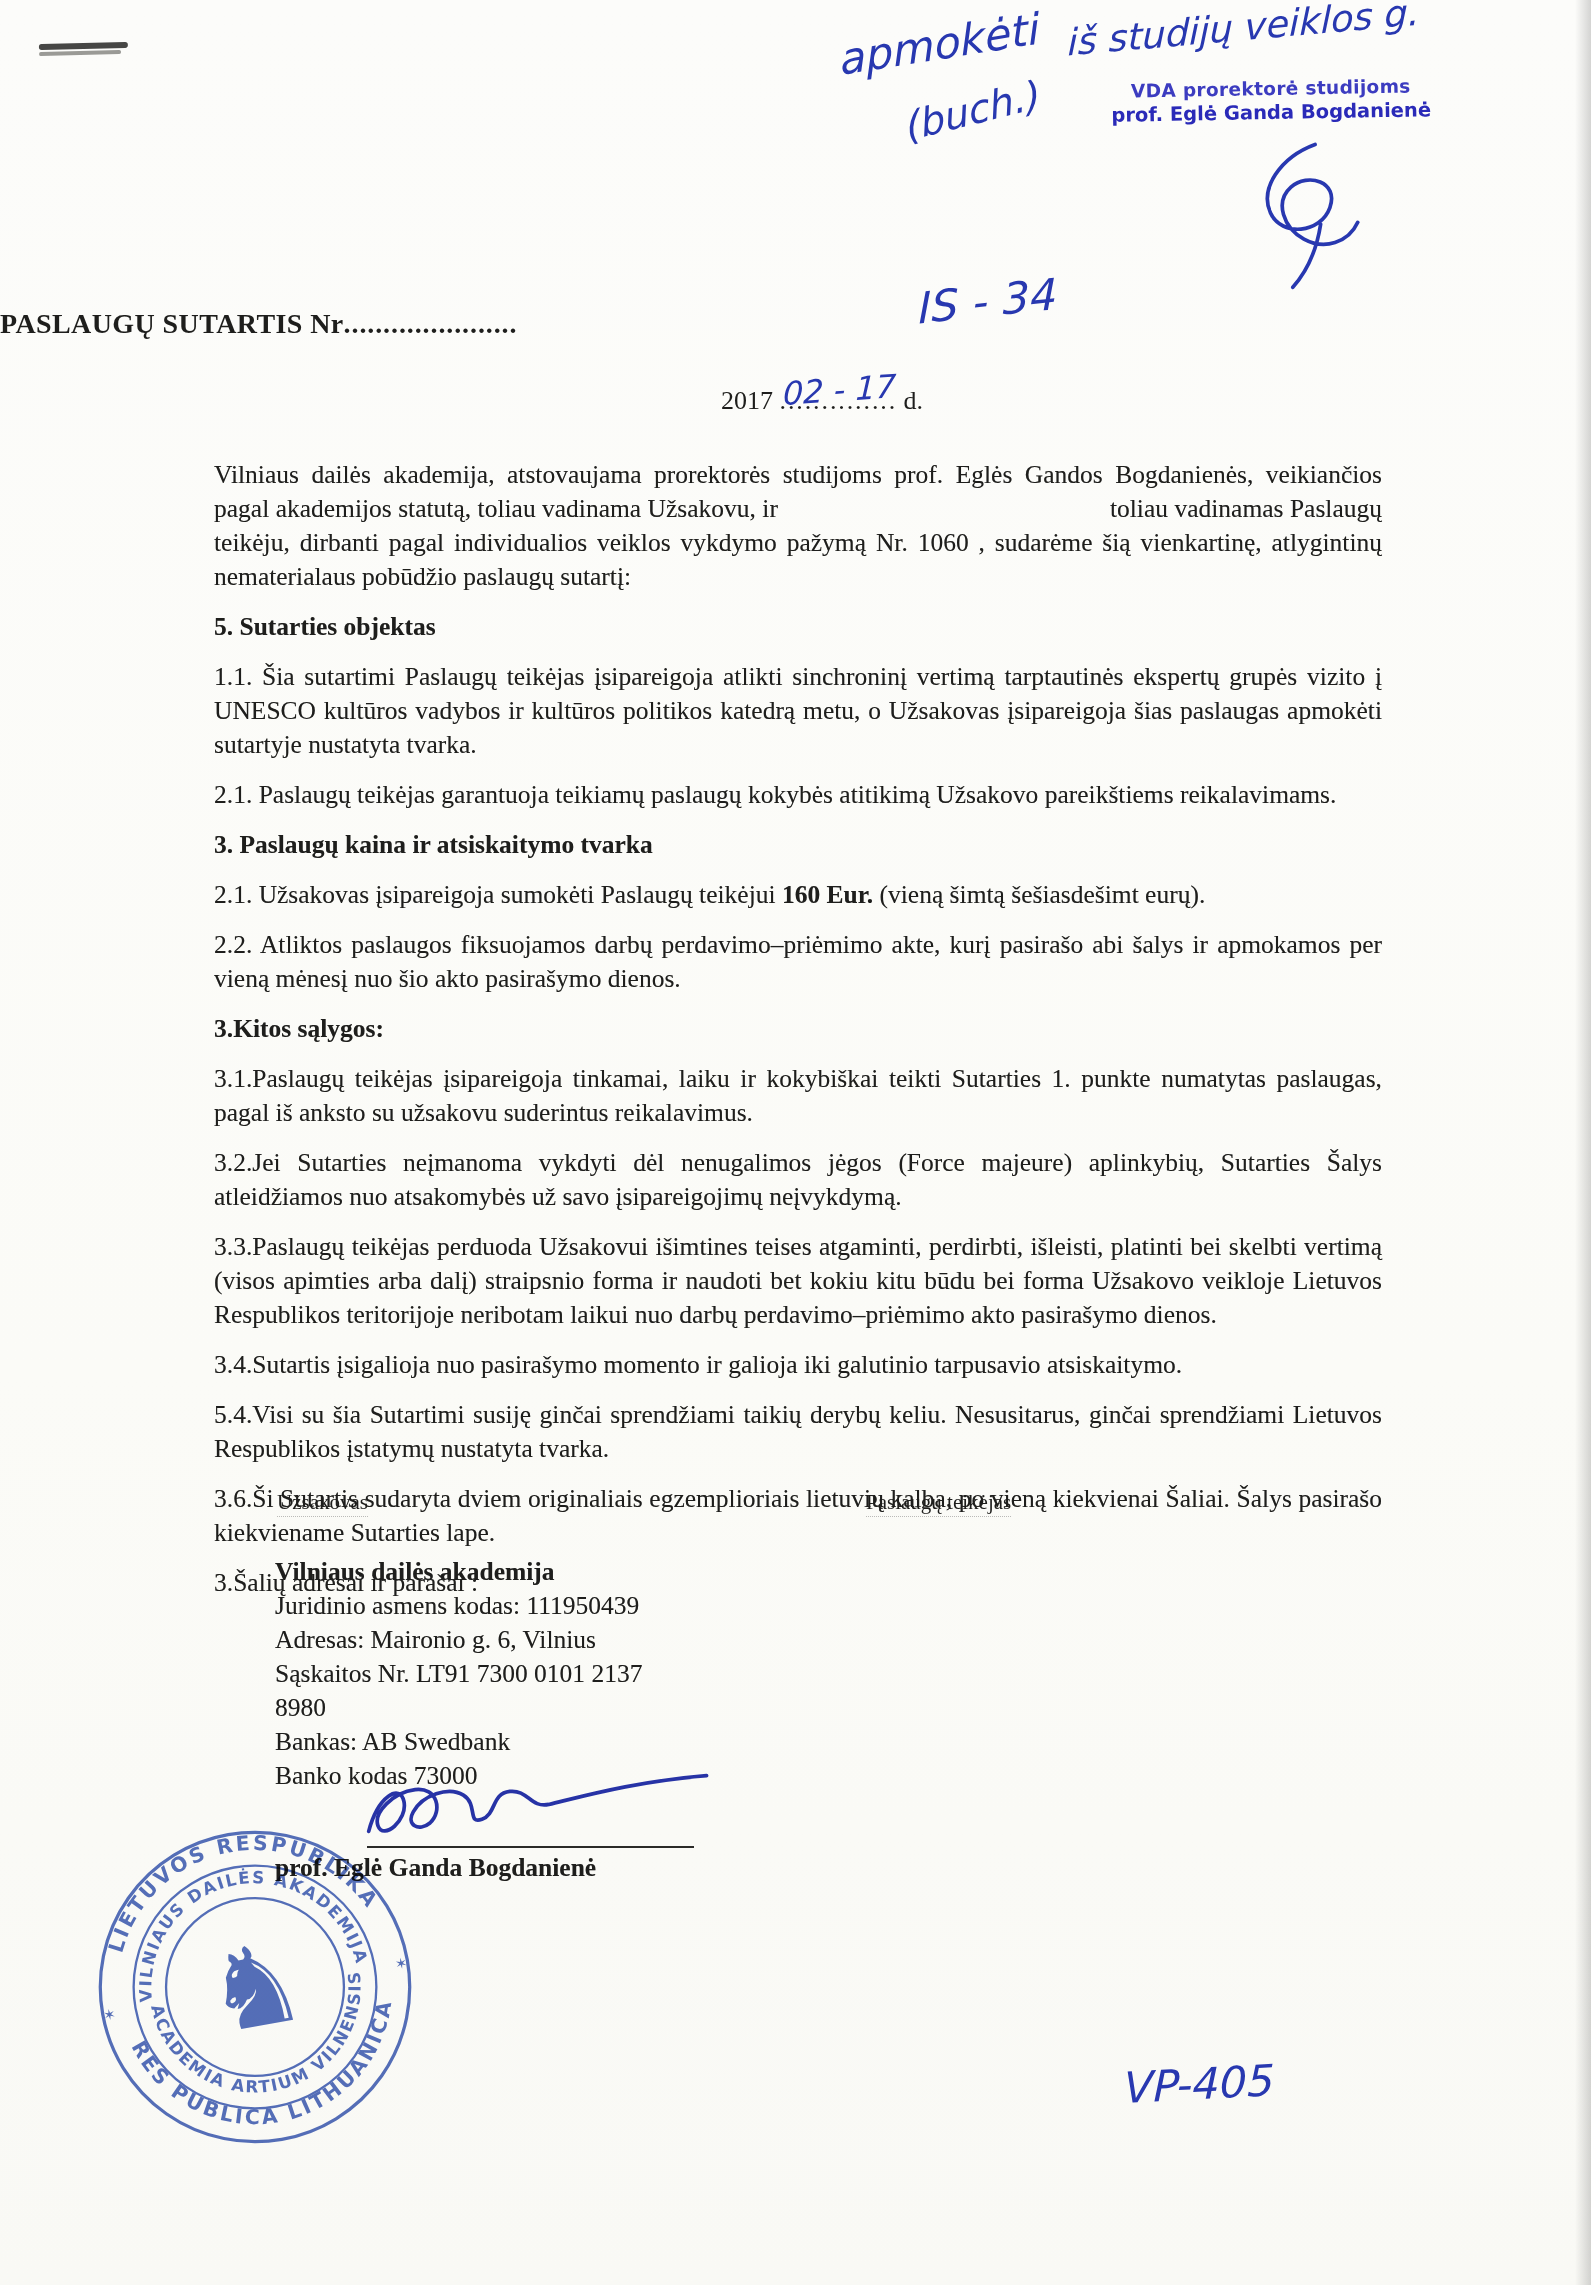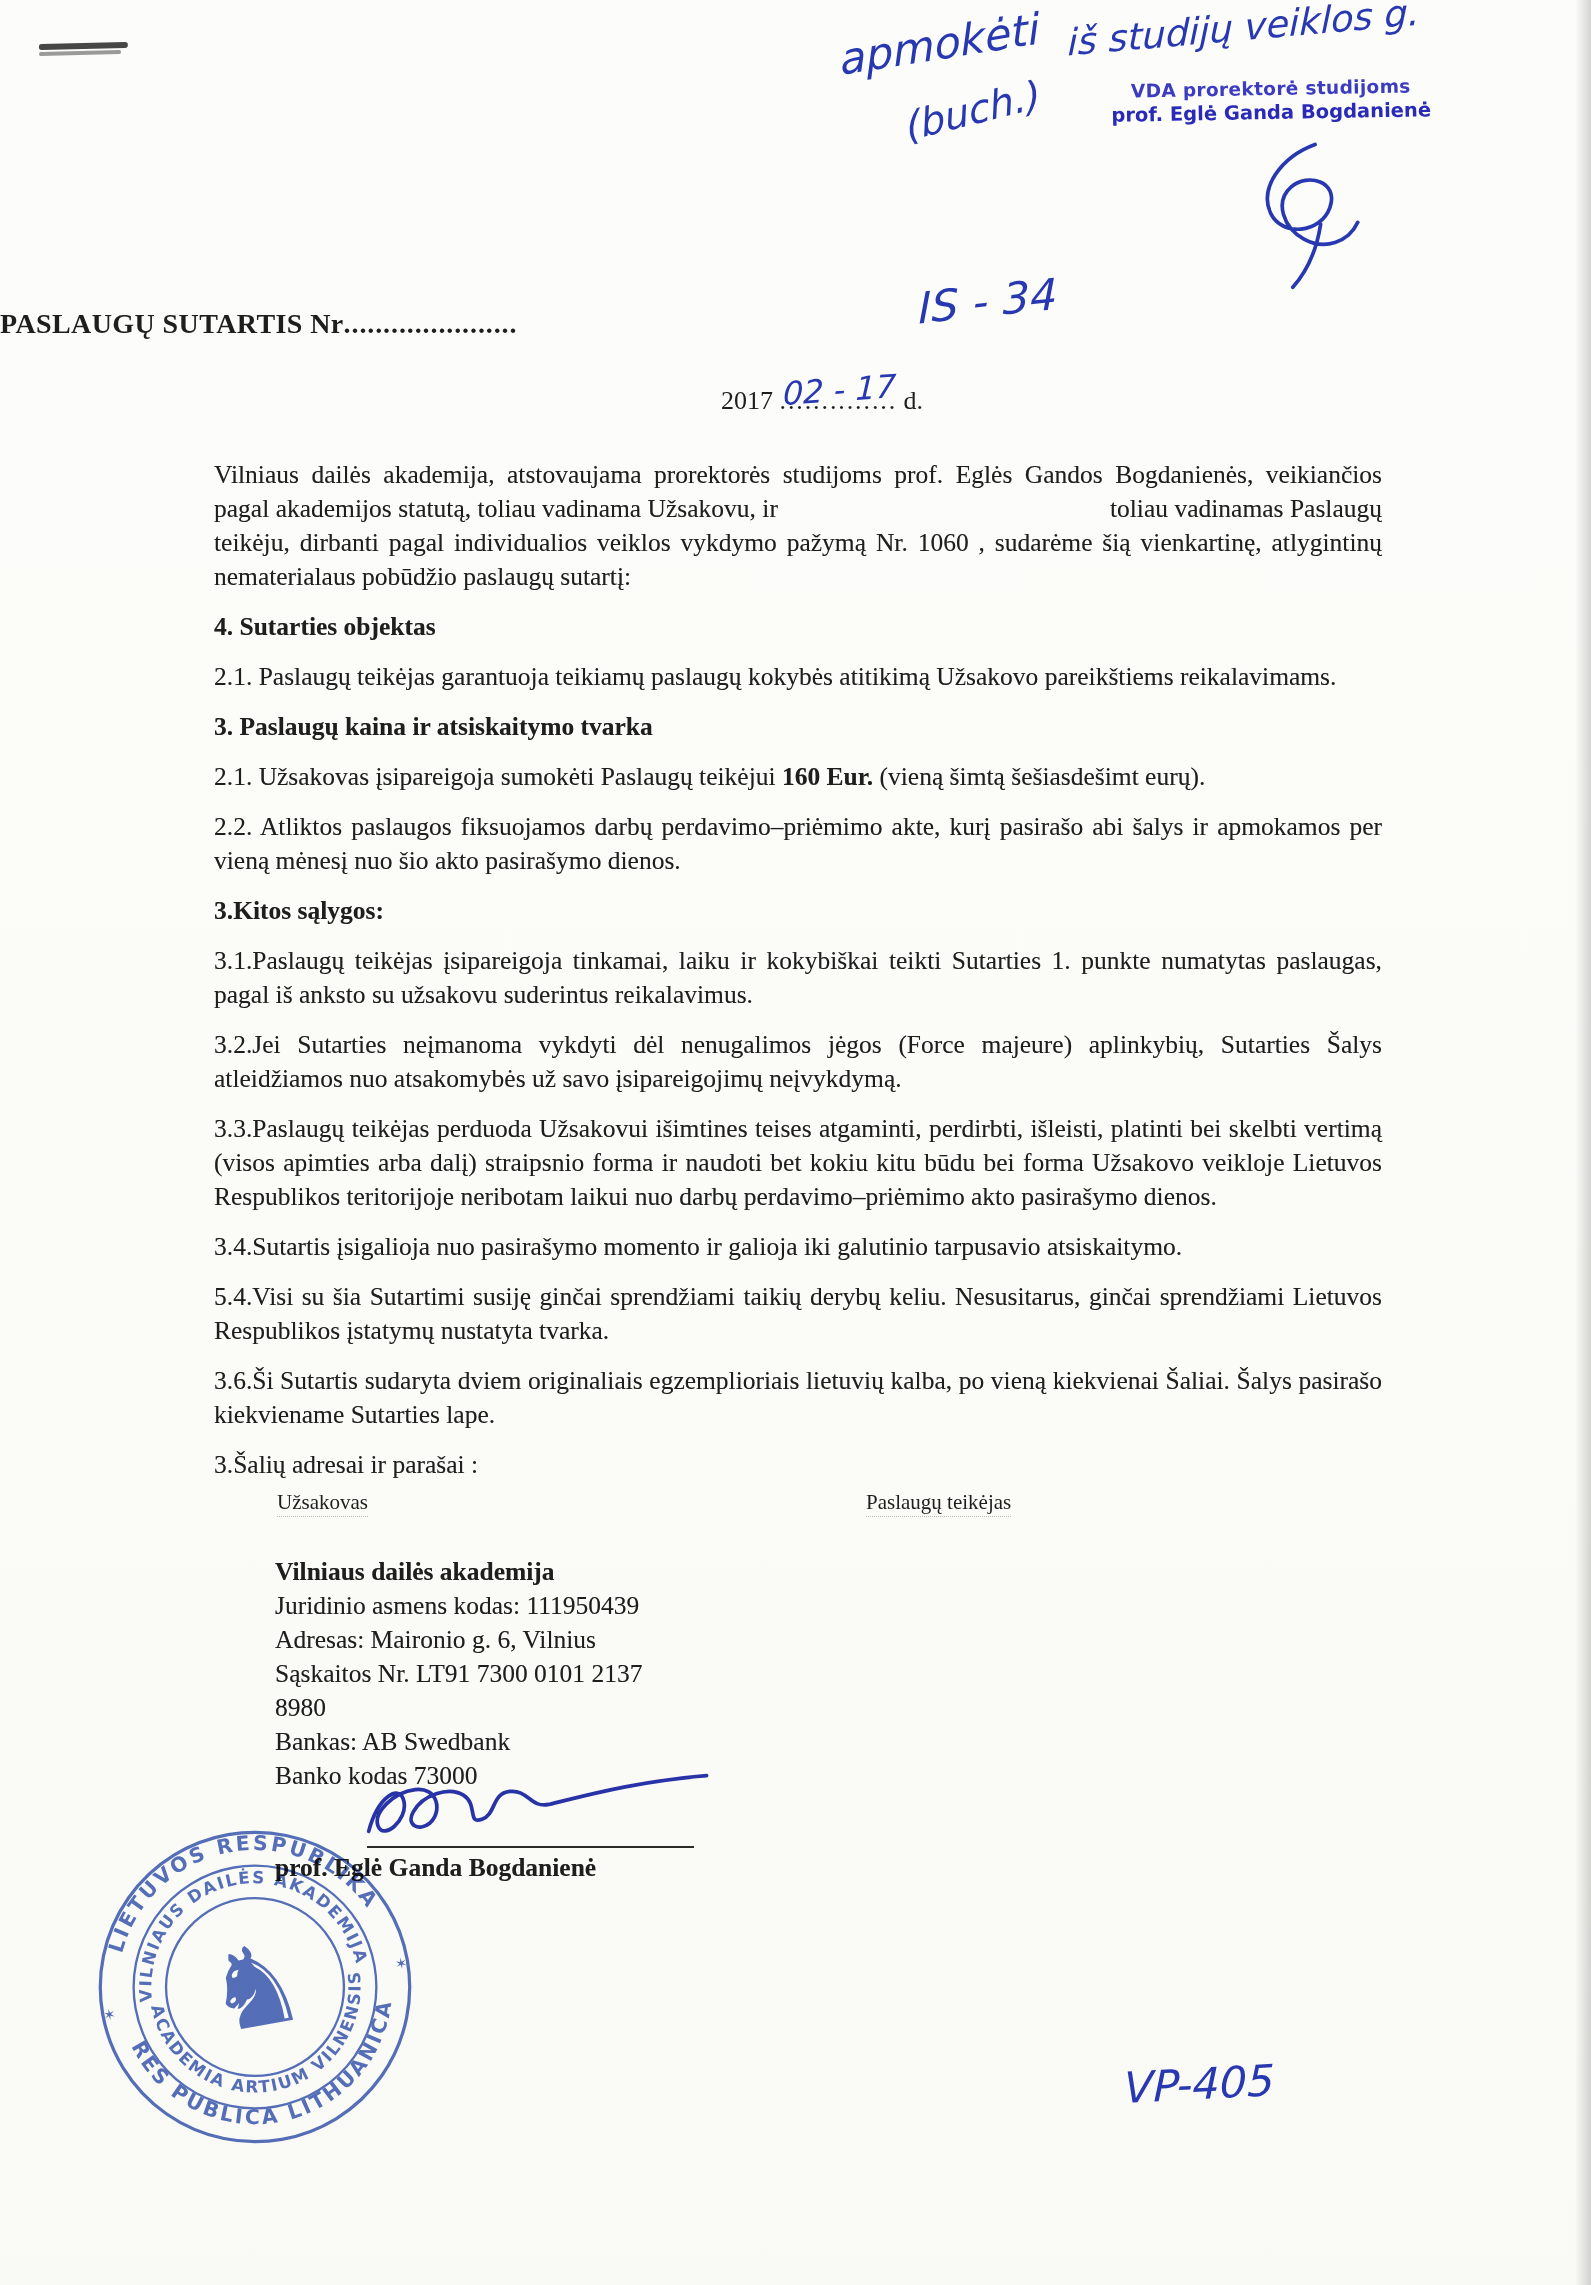--- a/index.html
+++ b/index.html
@@ -94,21 +94,22 @@
     <span>2017</span>
     <span class="dotted-wrap">
       <span class="dots">..............</span>
       <span class="hw hw-date">02 - 17</span>
     </span>
     <span>d.</span>
   </div>
 
   <div class="contract-body">
     <p><span>Vilniaus dailės akademija, atstovaujama prorektorės studijoms prof. Eglės Gandos Bogdanienės, veikiančios pagal akademijos statutą, toliau vadinama Užsakovu, ir</span><span class="gap"></span><span>toliau vadinamas Paslaugų teikėju, dirbanti pagal individualios veiklos vykdymo pažymą Nr. 1060 , sudarėme šią vienkartinę, atlygintinų nematerialaus pobūdžio paslaugų sutartį:</span></p>
-    <p class="bold">4. Sutarties objektas</p>
+    <p class="bold">5. Sutarties objektas</p>
+    <p>1.1. Šia sutartimi Paslaugų teikėjas įsipareigoja atlikti sinchroninį vertimą tarptautinės ekspertų grupės vizito į UNESCO kultūros vadybos ir kultūros politikos katedrą metu, o Užsakovas įsipareigoja šias paslaugas apmokėti sutartyje nustatyta tvarka.</p>
     <p>2.1. Paslaugų teikėjas garantuoja teikiamų paslaugų kokybės atitikimą Užsakovo pareikštiems reikalavimams.</p>
     <p class="bold">3. Paslaugų kaina ir atsiskaitymo tvarka</p>
     <p><span>2.1. Užsakovas įsipareigoja sumokėti Paslaugų teikėjui</span> <span class="bold">160 Eur.</span> <span>(vieną šimtą šešiasdešimt eurų).</span></p>
     <p>2.2. Atliktos paslaugos fiksuojamos darbų perdavimo–priėmimo akte, kurį pasirašo abi šalys ir apmokamos per vieną mėnesį nuo šio akto pasirašymo dienos.</p>
     <p class="bold">3.Kitos sąlygos:</p>
     <p>3.1.Paslaugų teikėjas įsipareigoja tinkamai, laiku ir kokybiškai teikti Sutarties 1. punkte numatytas paslaugas, pagal iš anksto su užsakovu suderintus reikalavimus.</p>
     <p>3.2.Jei Sutarties neįmanoma vykdyti dėl nenugalimos jėgos (Force majeure) aplinkybių, Sutarties Šalys atleidžiamos nuo atsakomybės už savo įsipareigojimų neįvykdymą.</p>
     <p>3.3.Paslaugų teikėjas perduoda Užsakovui išimtines teises atgaminti, perdirbti, išleisti, platinti bei skelbti vertimą (visos apimties arba dalį) straipsnio forma ir naudoti bet kokiu kitu būdu bei forma Užsakovo veikloje Lietuvos Respublikos teritorijoje neribotam laikui nuo darbų perdavimo–priėmimo akto pasirašymo dienos.</p>
     <p>3.4.Sutartis įsigalioja nuo pasirašymo momento ir galioja iki galutinio tarpusavio atsiskaitymo.</p>
     <p>5.4.Visi su šia Sutartimi susiję ginčai sprendžiami taikių derybų keliu. Nesusitarus, ginčai sprendžiami Lietuvos Respublikos įstatymų nustatyta tvarka.</p>

